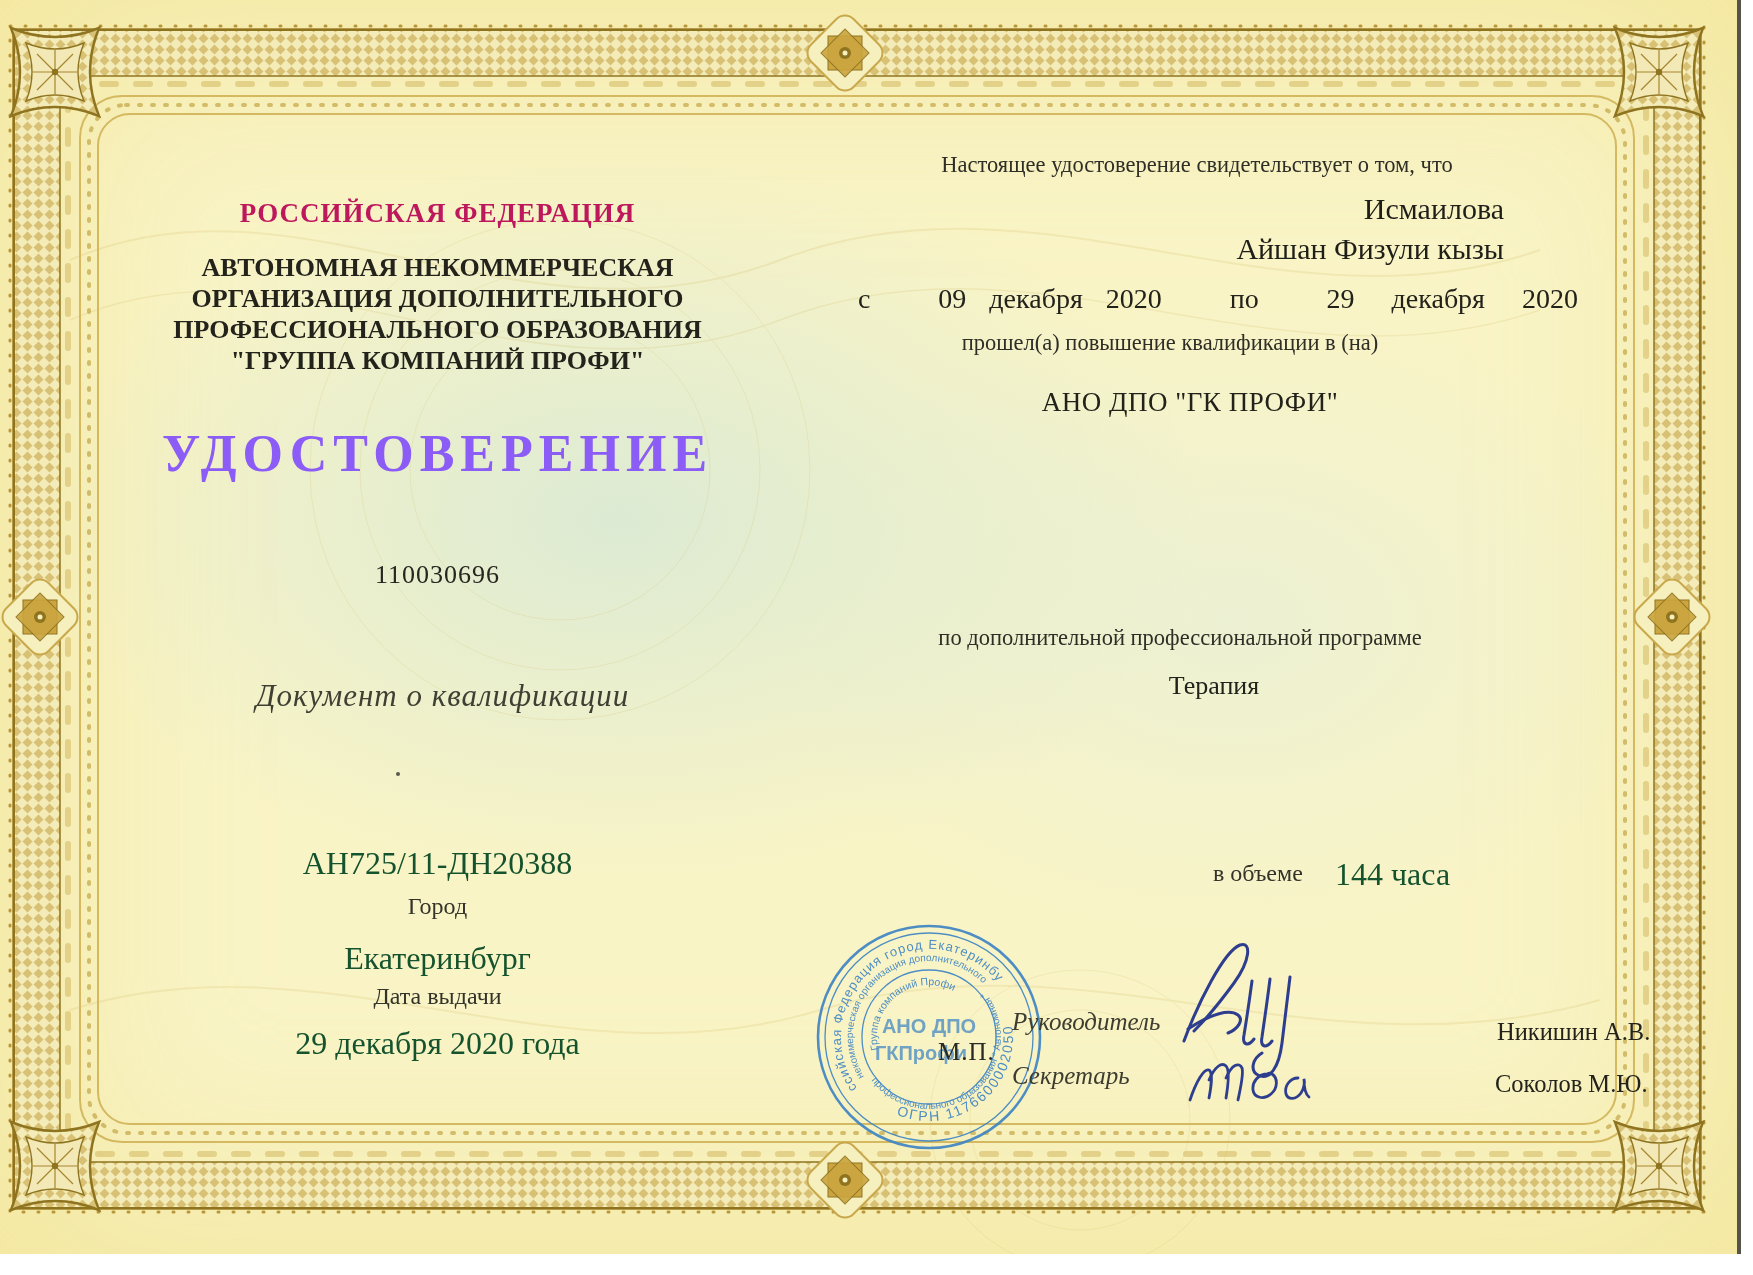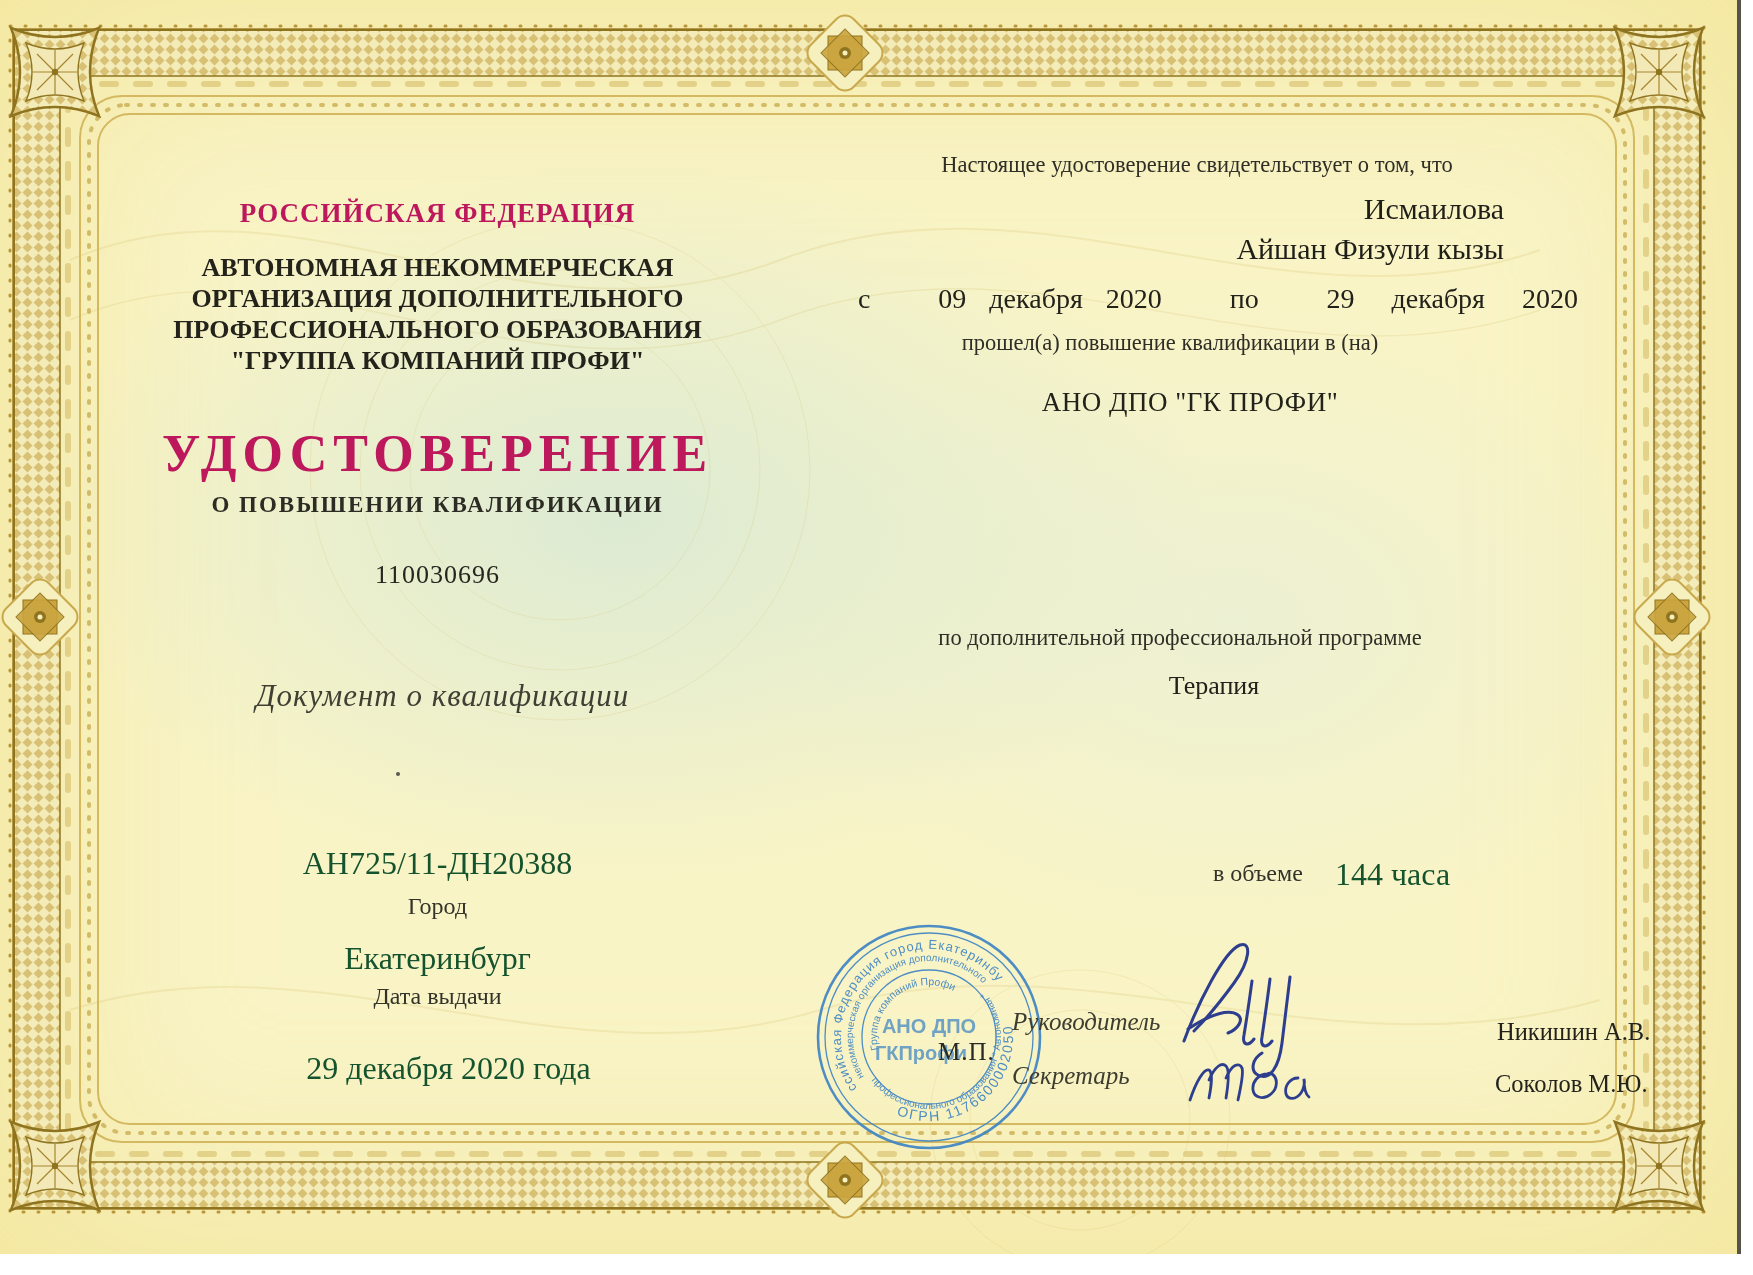--- a/index.html
+++ b/index.html
@@ -12,21 +12,21 @@
       radial-gradient(ellipse 760px 520px at 1230px 620px, rgba(226,238,221,.55), rgba(226,238,221,0) 62%),
       linear-gradient(#f9f4c6,#f9f4c6);
     box-shadow: inset 0 0 190px 50px rgba(238,220,128,.55);
     border-right:4px solid #55544a;
   }
   .abs{position:absolute;}
   .ctr{text-align:center;}
   .txt{color:#26261e;}
   .country{font-size:27px;font-weight:600;letter-spacing:1px;color:#be185d;}
   .orgline{font-size:26px;font-weight:600;line-height:31px;color:#23231b;}
-  .doctitle{font-size:52px;font-weight:600;letter-spacing:6px;color:#be185d;}
+  .doctitle{font-size:52px;font-weight:600;letter-spacing:6px;color:#8b5cf6;}
   .docsub{font-size:23px;font-weight:600;letter-spacing:2px;color:#2c2c24;}
   .num{font-size:26px;color:#26261e;letter-spacing:1px;}
   .script{font-style:italic;font-size:31px;color:#3f3f33;letter-spacing:1px;}
   .lbl{font-size:24px;color:#33332a;}
   .val{font-size:32px;color:#14532d;}
   .statement{font-size:22.5px;color:#2e2e26;}
   .bigname{font-size:30px;color:#1f1f19;text-align:right;}
   .datesrow{display:flex;justify-content:space-between;font-size:28px;color:#22221b;}
   .instname{font-size:27px;color:#22221b;letter-spacing:.5px;}
   .siglabel{font-style:italic;font-size:25px;color:#3c3c30;}
@@ -136,31 +136,30 @@
   <div class="abs ctr txt country" style="left:155px;top:198px;width:565px;">РОССИЙСКАЯ ФЕДЕРАЦИЯ</div>
 
   <div class="abs ctr" style="left:130px;top:252px;width:615px;">
     <div class="orgline">АВТОНОМНАЯ НЕКОММЕРЧЕСКАЯ</div>
     <div class="orgline">ОРГАНИЗАЦИЯ ДОПОЛНИТЕЛЬНОГО</div>
     <div class="orgline">ПРОФЕССИОНАЛЬНОГО ОБРАЗОВАНИЯ</div>
     <div class="orgline">"ГРУППА КОМПАНИЙ ПРОФИ"</div>
   </div>
 
   <div class="abs ctr doctitle" style="left:155px;top:424px;width:565px;">УДОСТОВЕРЕНИЕ</div>
-  <div class="abs ctr docsub" style="left:155px;top:492px;width:565px;">О ПОВЫШЕНИИ КВАЛИФИКАЦИИ</div>
   <div class="abs ctr num" style="left:155px;top:560px;width:565px;">110030696</div>
   <div class="abs ctr script" style="left:160px;top:678px;width:565px;">Документ о квалификации</div>
 
   <div class="speck" style="left:396px;top:772px;"></div>
 
   <div class="abs ctr val" style="left:155px;top:845px;width:565px;">АН725/11-ДН20388</div>
   <div class="abs ctr lbl" style="left:155px;top:893px;width:565px;">Город</div>
   <div class="abs ctr val" style="left:155px;top:940px;width:565px;">Екатеринбург</div>
   <div class="abs ctr lbl" style="left:155px;top:983px;width:565px;">Дата выдачи</div>
-  <div class="abs ctr val" style="left:166px;top:1025px;width:565px;margin-top:25px;">29 декабря 2020 года</div>
+  <div class="abs ctr val" style="left:155px;top:1025px;width:565px;">29 декабря 2020 года</div>
 
   <div class="abs ctr statement" style="left:852px;top:152px;width:690px;">Настоящее удостоверение свидетельствует о том, что</div>
   <div class="abs ctr bigname" style="left:830px;top:192px;width:674px;">Исмаилова</div>
   <div class="abs ctr bigname" style="left:830px;top:232px;width:674px;">Айшан Физули кызы</div>
 
   <div class="abs datesrow" style="left:858px;top:283px;width:720px;">
     <span>с</span>
     <span style="word-spacing:16px;">09 декабря 2020</span>
     <span>по</span>
     <span style="word-spacing:30px;">29 декабря 2020</span>

